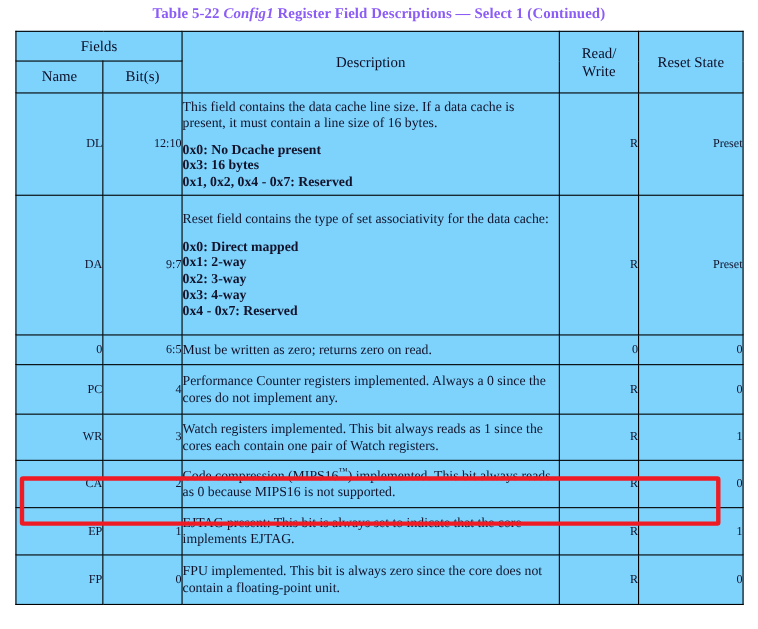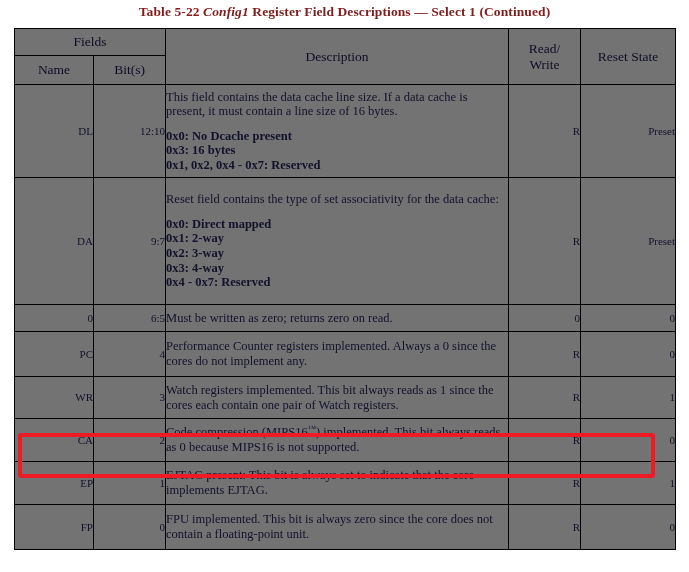--- a/index.html
+++ b/index.html
@@ -17,37 +17,37 @@
   }
 
   
   .caption {
     width: 689px;
     text-align: center;
     font-weight: bold;
     font-size: 13.5px;
     line-height: 20px;
     padding-top: 2px;
-    color: #7f1d1d;
+    color: #8b5cf6;
     letter-spacing: 0.1px;
   }
   .caption .ital { font-style: italic; }
 
   
   .table-wrap {
     position: absolute;
     left: 14px;
     top: 28px;
     width: 661px;
   }
   table.reg {
     border-collapse: collapse;
     table-layout: fixed;
     width: 661px;
-    background: #737373;
+    background: #7dd3fc;
   }
   table.reg td, table.reg th {
     border: 1px solid #000;
     padding: 0;
     vertical-align: middle;
     font-weight: normal;
   }
 
   
   col.c-name  { width: 79px; }

